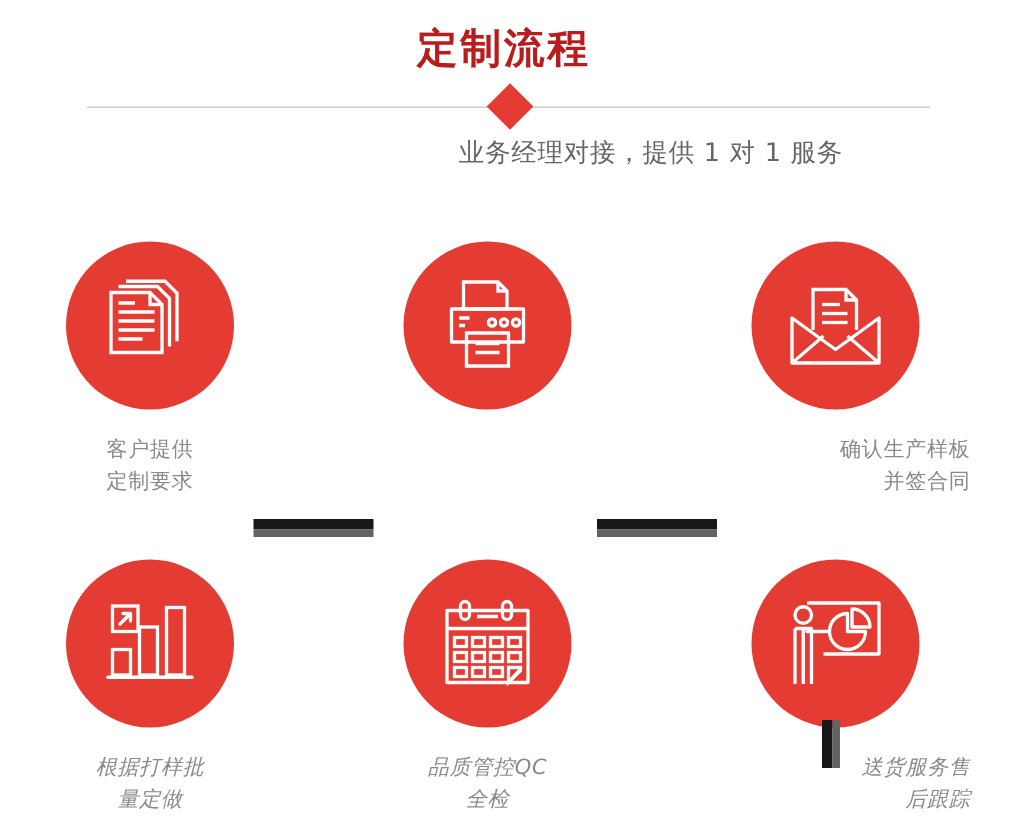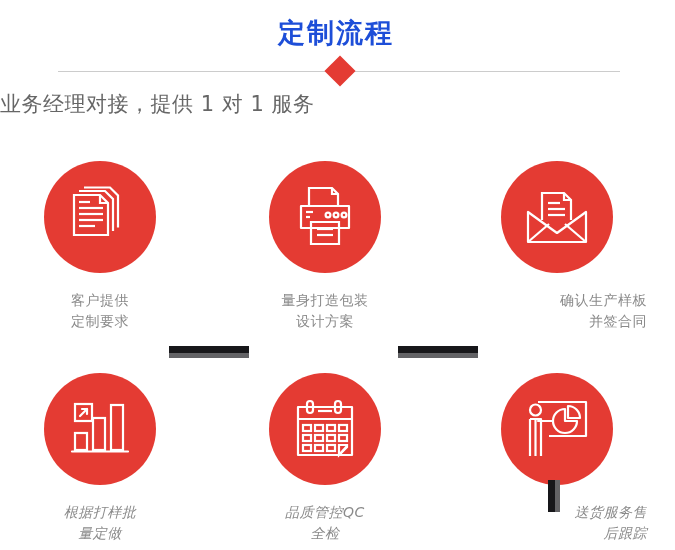--- a/index.html
+++ b/index.html
@@ -23,21 +23,21 @@
     width: 675px;
     height: 125px;
   }
   .page-title {
     position: absolute;
     left: 0; top: 16px;
     width: 672px;
     text-align: center;
     font-size: 27px;
     font-weight: bold;
-    color: #1d4ed8;
+    color: #b91c1c;
     letter-spacing: 2px;
     line-height: 34px;
   }
   .divider-line {
     position: absolute;
     left: 58px;
     top: 71px;
     width: 562px;
     height: 1px;
     background: #cccccc;
@@ -48,22 +48,22 @@
     top: 60px;
     width: 22px;
     height: 22px;
     background: #e43b33;
     transform: rotate(45deg);
   }
   .subtitle {
     position: absolute;
     left: 0; top: 90px;
     width: 562px;
-    text-align: left;
-    font-size: 21px;
+    text-align: right;
+    font-size: 17px;
     color: #666666;
     letter-spacing: 0.5px;
   }
 
   
   .steps {
     position: absolute;
     left: 0;
     top: 140px;
     width: 669px;
@@ -192,22 +192,20 @@
           <line x1="13" y1="31" x2="17" y2="31"></line>
           <circle cx="35" cy="29" r="2.4"></circle>
           <circle cx="43" cy="29" r="2.4"></circle>
           <circle cx="51" cy="29" r="2.4"></circle>
           <path d="M18 36 h28 v22 H18 Z"></path>
           <line x1="24" y1="43" x2="40" y2="43"></line>
           <line x1="24" y1="49" x2="40" y2="49"></line>
         </svg>
       </span>
     </div>
-    <div class="step-label">量身打造包装
-设计方案</div>
   </div>
 
   <div class="step step-col-2 step-row-0">
     <div class="circle">
       <span>
         <svg width="66" height="58" viewBox="0 0 66 58" fill="none" stroke="#ffffff" stroke-width="2.2">
           <path d="M18 32 V5 h22 l7 7 v20"></path>
           <path d="M40 5 v7 h7"></path>
           <line x1="24" y1="15" x2="36" y2="15"></line>
           <line x1="24" y1="21" x2="41" y2="21"></line>

